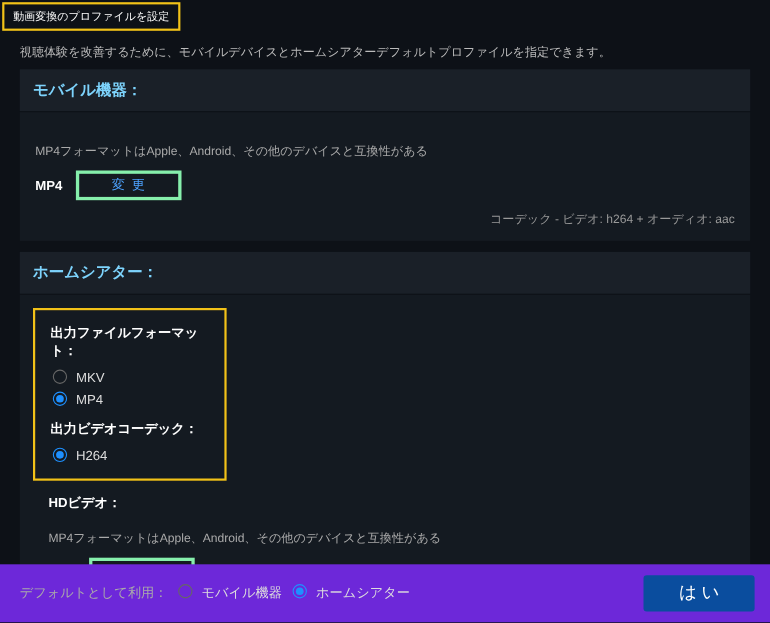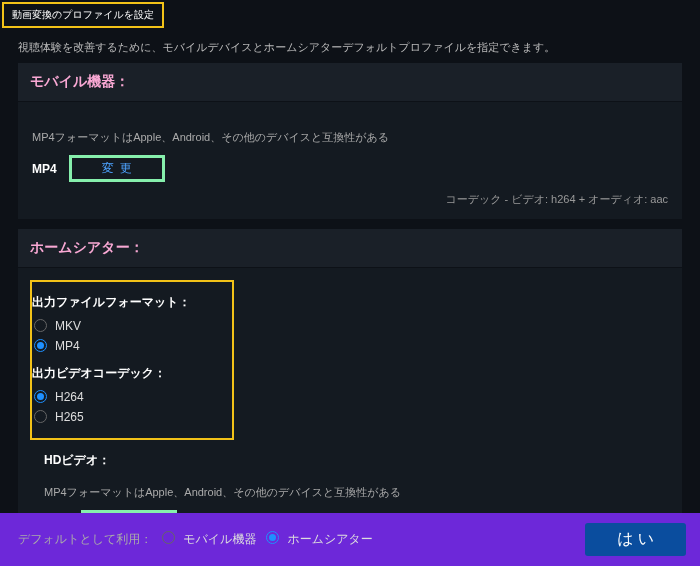--- a/index.html
+++ b/index.html
@@ -30,21 +30,21 @@
     padding: 12px 18px 8px 18px;
     font-size: 11px;
     color: #bbb;
   }
   .panel {
     margin: 0 18px 0 18px;
   }
   .section-hdr {
     background: #1a2028;
     padding: 10px 12px;
-    color: #f9a8d4;
+    color: #7dd3fc;
     font-weight: bold;
     font-size: 14px;
     margin-bottom: 1px;
   }
   .section-body {
     background: #141a21;
     padding: 12px 14px;
     color: #aaa;
   }
   .desc-line {
@@ -101,22 +101,22 @@
   }
   .radio.sel { border-color: #1e90ff; }
   .radio.sel::after {
     content: "";
     width: 7px; height: 7px;
     background: #1e90ff;
     border-radius: 50%;
   }
   .highlight-box {
     border: 2px solid #f2c218;
-    padding: 10px 12px 8px 0;
-    width: 204px;
+    padding: 10px 12px 8px 14px;
+    width: 176px;
     margin-left: -2px;
   }
   .sub-inner {
     padding-left: 12px;
   }
   .footer {
     position: absolute;
     left: 0; right: 0; bottom: 0;
     display: flex;
     align-items: center;
@@ -177,24 +177,20 @@
         <div class="radio-row">
           <span class="radio sel"></span>
           <span>MP4</span>
         </div>
         <div class="gap-v-sm"></div>
         <div class="sub-heading">出力ビデオコーデック：</div>
         <div class="radio-row">
           <span class="radio sel"></span>
           <span>H264</span>
         </div>
-        <div class="radio-row">
-          <span class="radio"></span>
-          <span>H265</span>
-        </div>
       </div>
 
       <div class="gap-v"></div>
 
       <div class="sub-inner">
         <div class="sub-heading">HDビデオ：</div>
         <div class="desc-line">MP4フォーマットはApple、Android、その他のデバイスと互換性がある</div>
         <div class="fmt-row">
           <span class="fmt-label">MP4</span>
           <span class="btn-change">変更</span>

